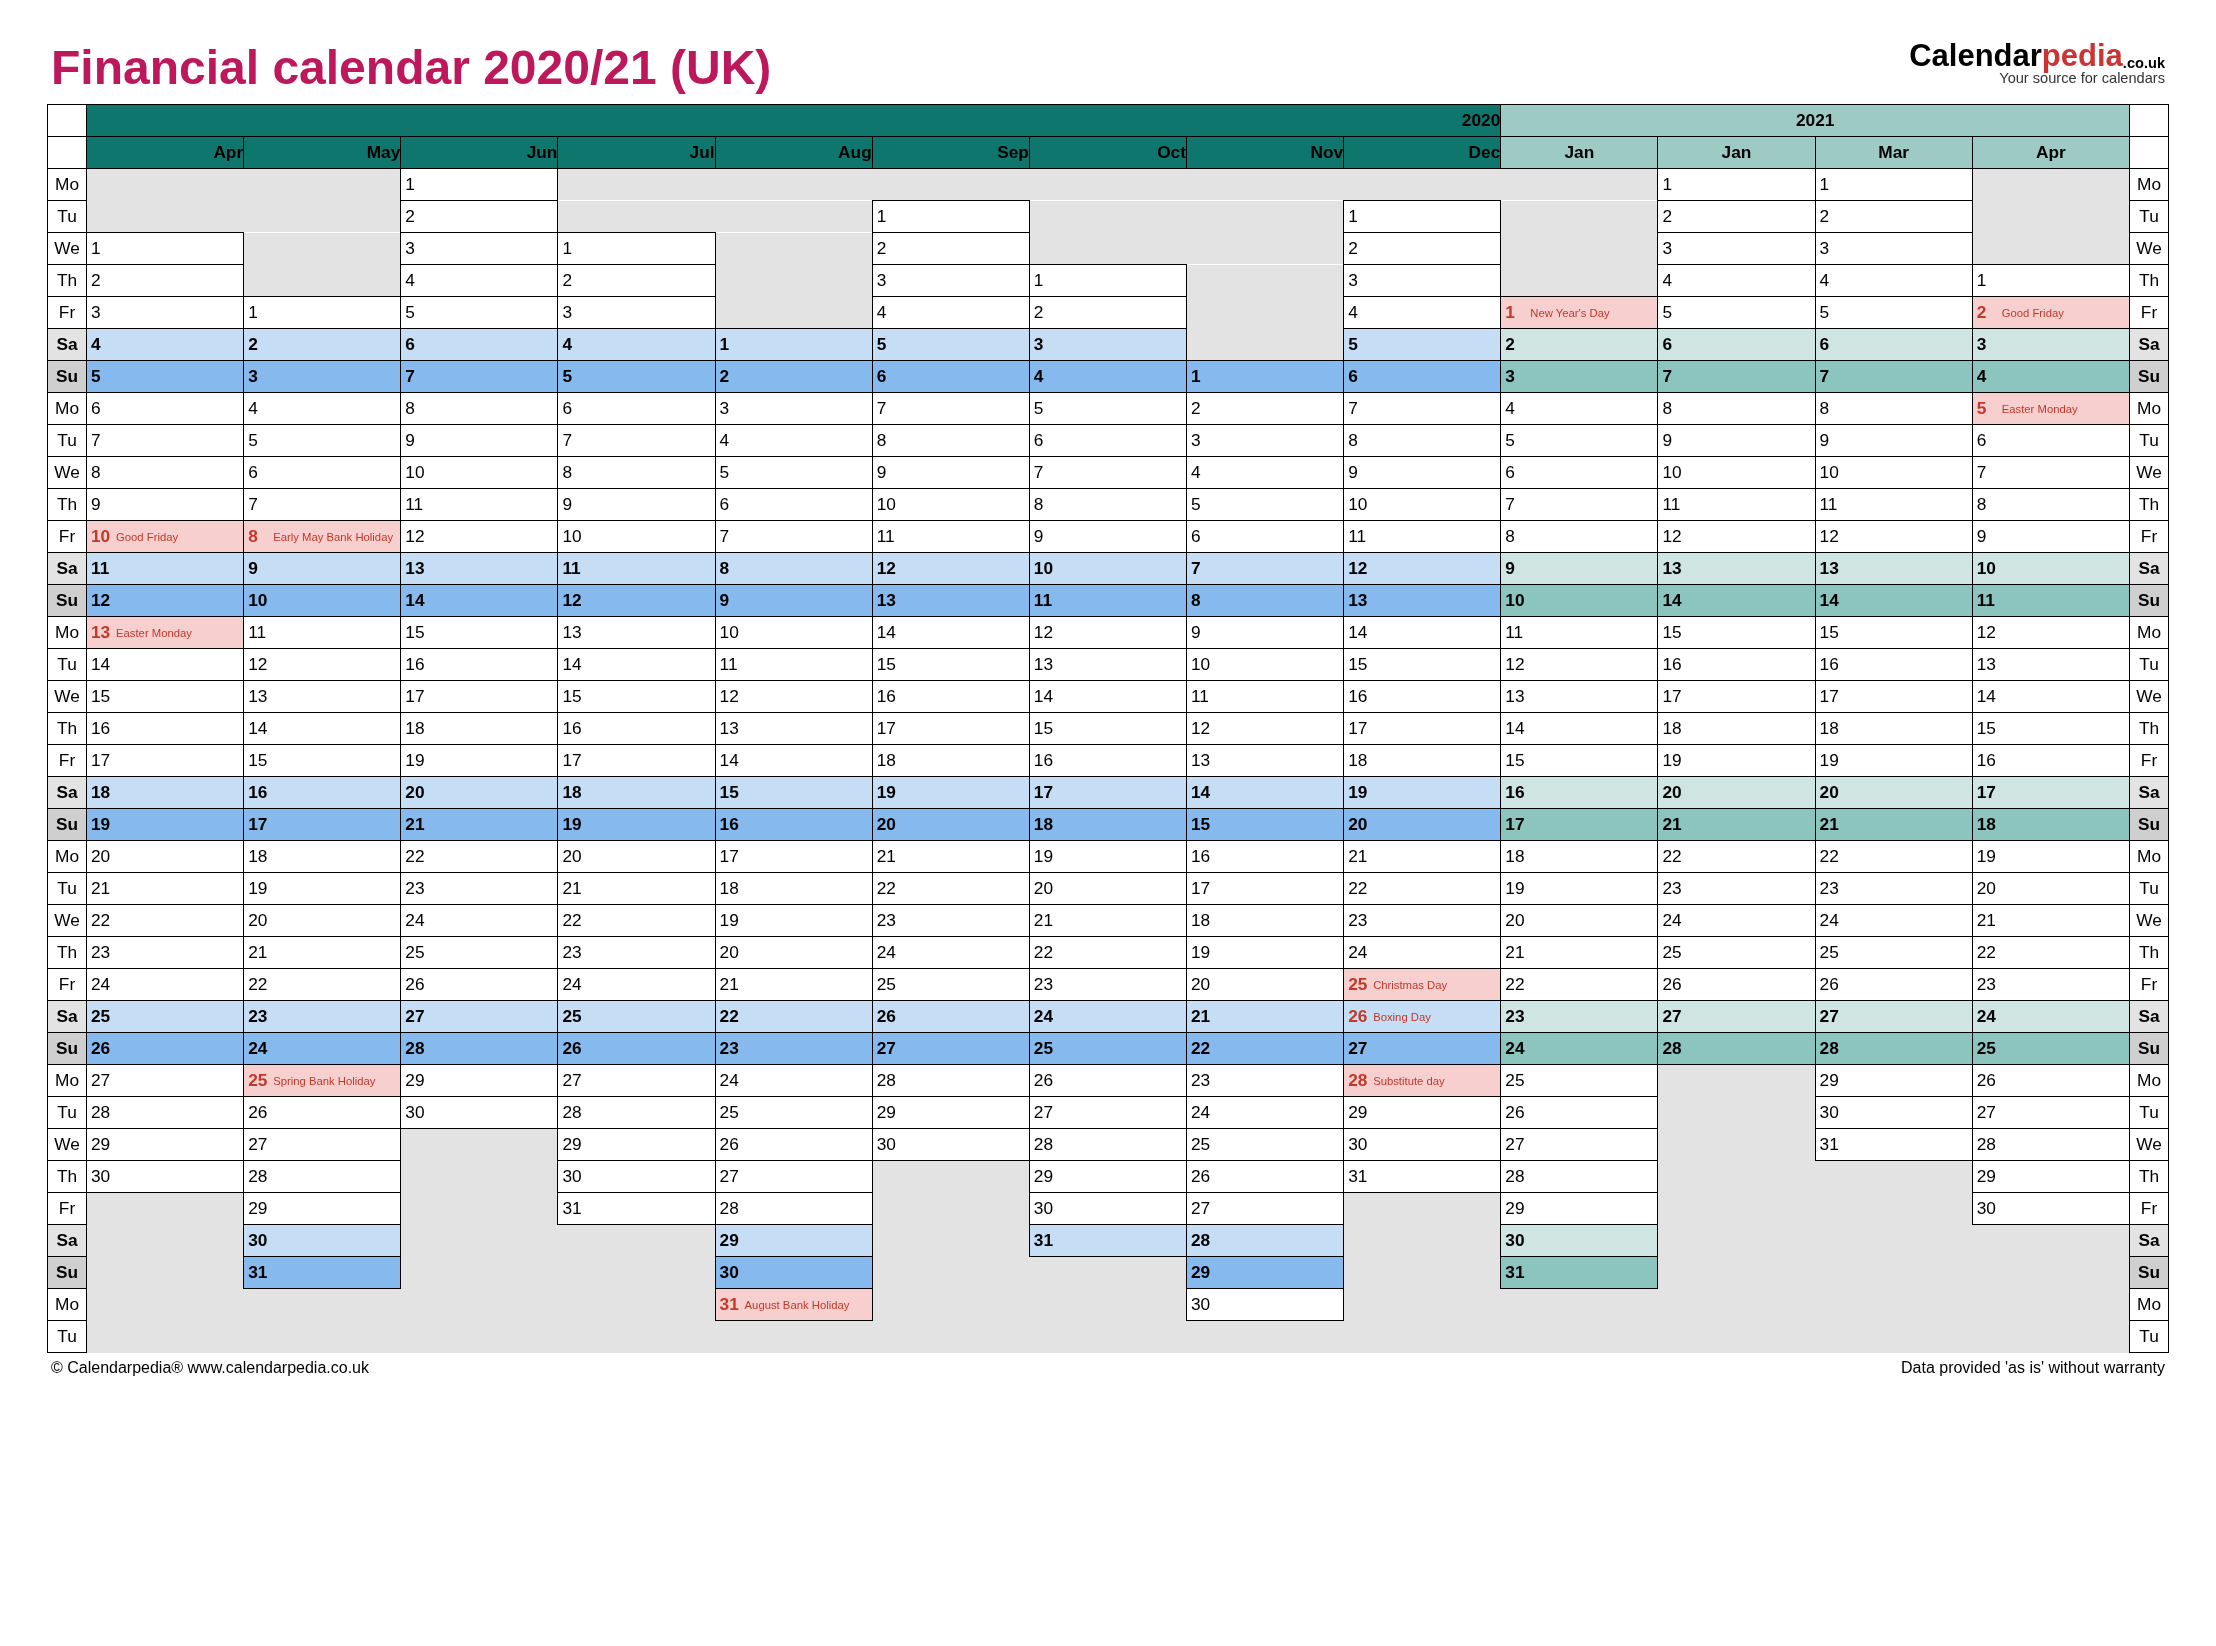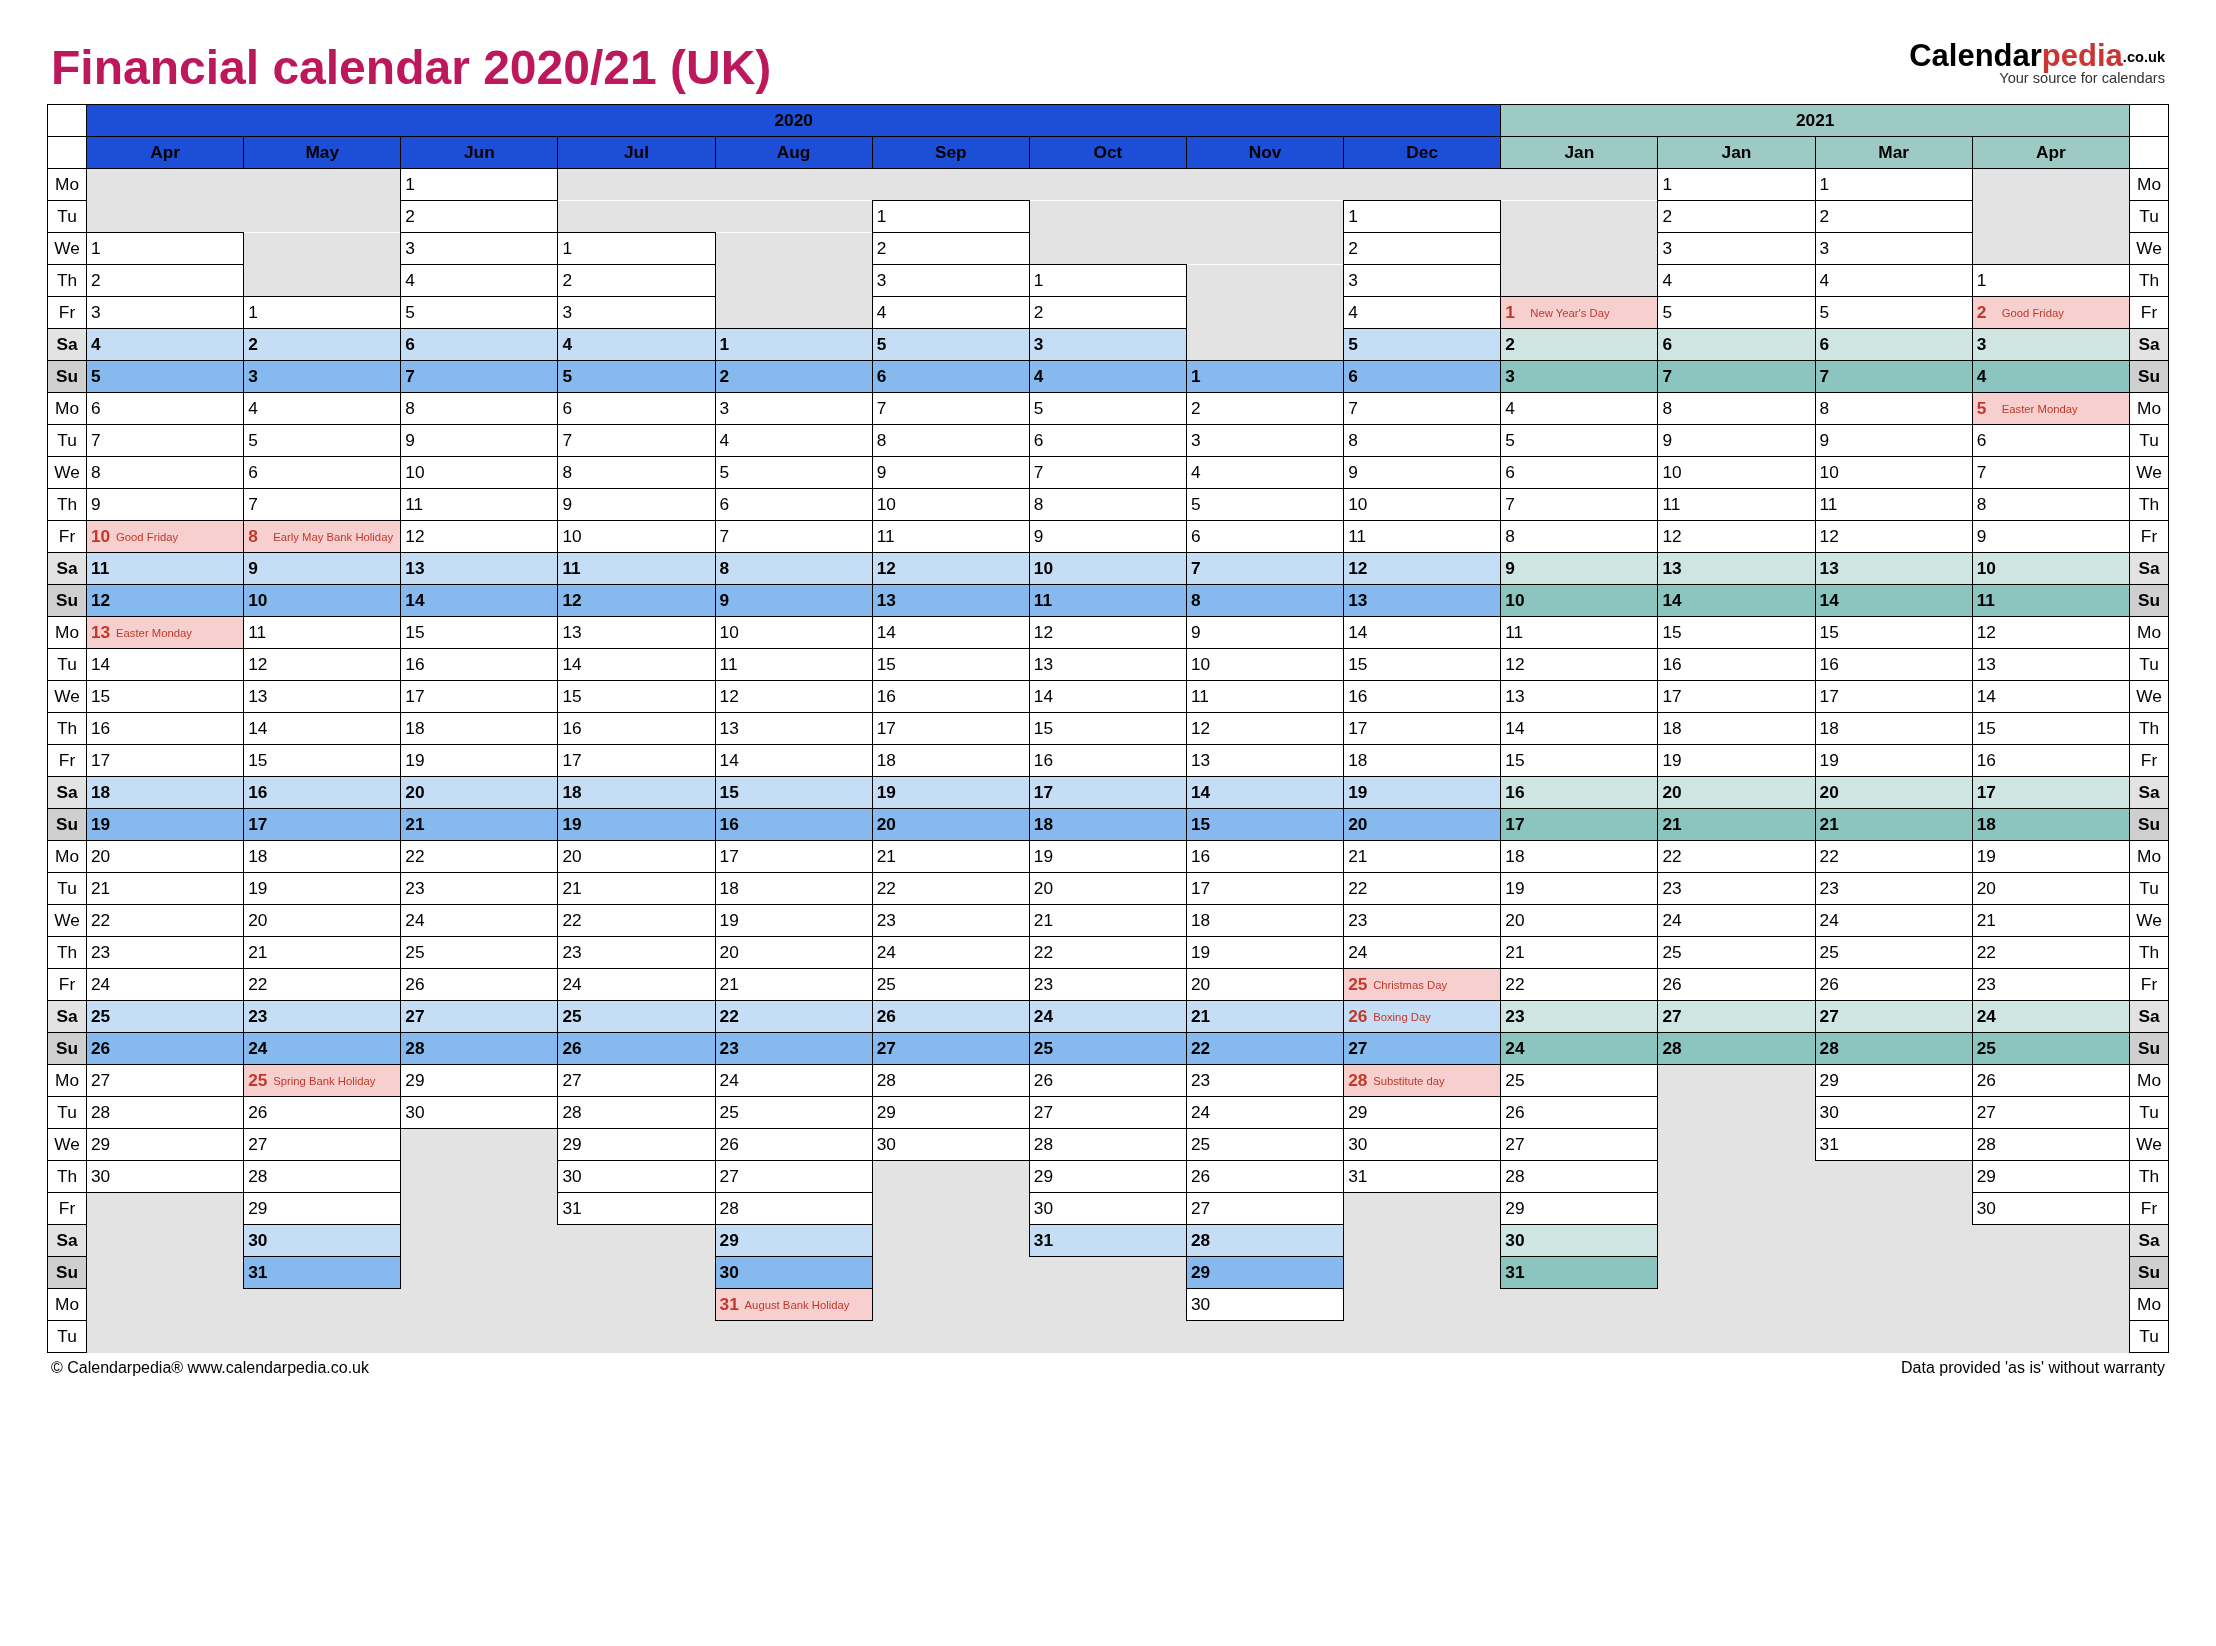--- a/index.html
+++ b/index.html
@@ -3,30 +3,30 @@
 <meta charset="utf-8">
 <style>
 html,body{margin:0;padding:0;background:#fff;font-family:Arial,Helvetica,sans-serif;}
 .page{width:2216px;height:1647px;box-sizing:border-box;padding:40px 47px 27px 47px;position:relative;background:#fff;}
 .header{display:flex;justify-content:space-between;align-items:flex-start;padding:0 4px 9.3px 4px;}
 .title{font-size:48px;font-weight:bold;color:#be185d;}
 .logo{text-align:right;line-height:1;}
 .logo .l1{font-size:31px;font-weight:bold;}
 .logo .l1 .p1{color:#000;}
 .logo .l1 .p2{color:#c33;}
-.logo .l1 .p3{font-size:14.6px;vertical-align:top;color:#000;position:relative;top:10px;}
+.logo .l1 .p3{font-size:14.6px;vertical-align:top;color:#000;position:relative;top:16px;}
 .logo .l2{font-size:14.6px;color:#333;}
 table.cal{width:100%;border-collapse:collapse;table-layout:fixed;}
 table.cal th,table.cal td{border:1.3px solid #000;font-size:17.3px;padding:0;height:32px;box-sizing:border-box;vertical-align:middle;}
 col.edge{width:39px;}
 col.m{}
 th.weekday,td.weekday{text-align:center;font-weight:normal;background:#fff;}
 th.year{font-size:29px;font-weight:bold;}
 th.month{font-size:22.6px;font-weight:bold;margin-top:10px;}
-.y2020{background:#1d4ed8;}
+.y2020{background:#0f766e;text-align:right;}
 .y2021{background:#9ecac6;}
 .corner{background:#9cc8f2;}
 .corner2{background:#9ecac6;}
 td.cell{position:relative;background:#fff;}
 td.cell .inner{display:flex;align-items:center;height:100%;padding:0 4px;gap:4px;overflow:hidden;white-space:nowrap;}
 td.cell .num{font-weight:normal;min-width:21px;}
 td.cell .lbl{font-size:11.3px;}
 td.cell.sa .num,td.cell.su .num,th.weekday.sa,th.weekday.su,td.weekday.sa,td.weekday.su{font-weight:bold;}
 td.cell.sa.b0{background:#c6def5;}
 td.cell.su.b0{background:#86b9ee;}

